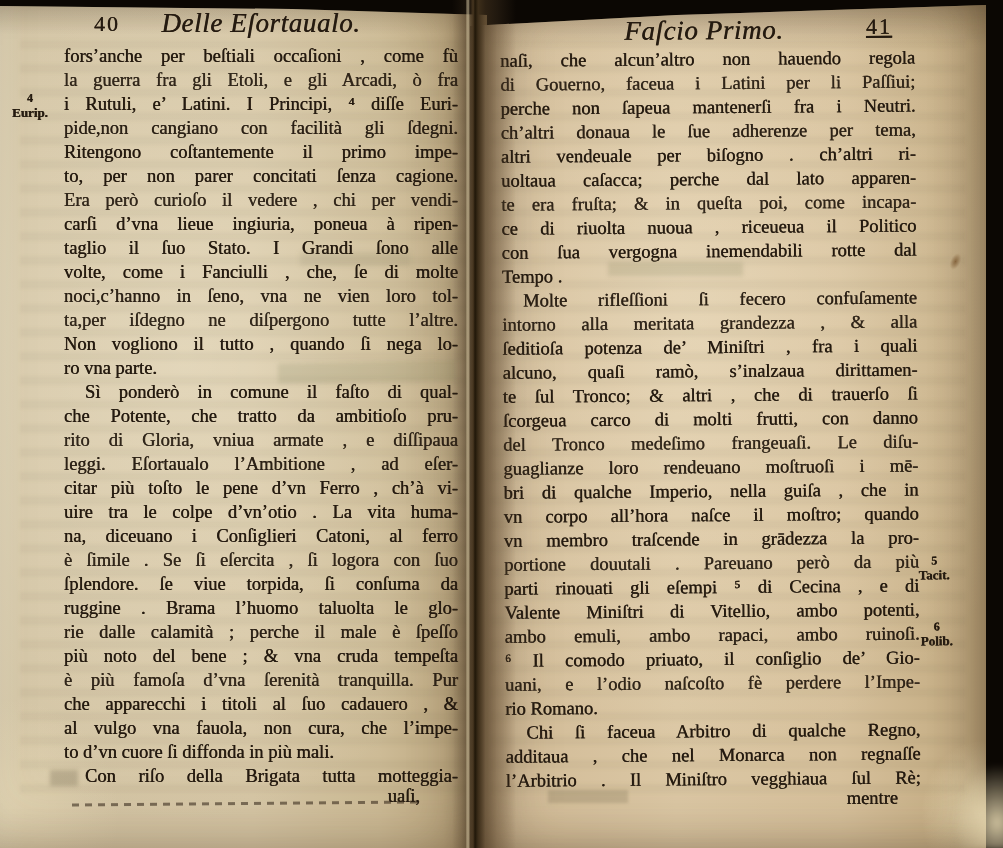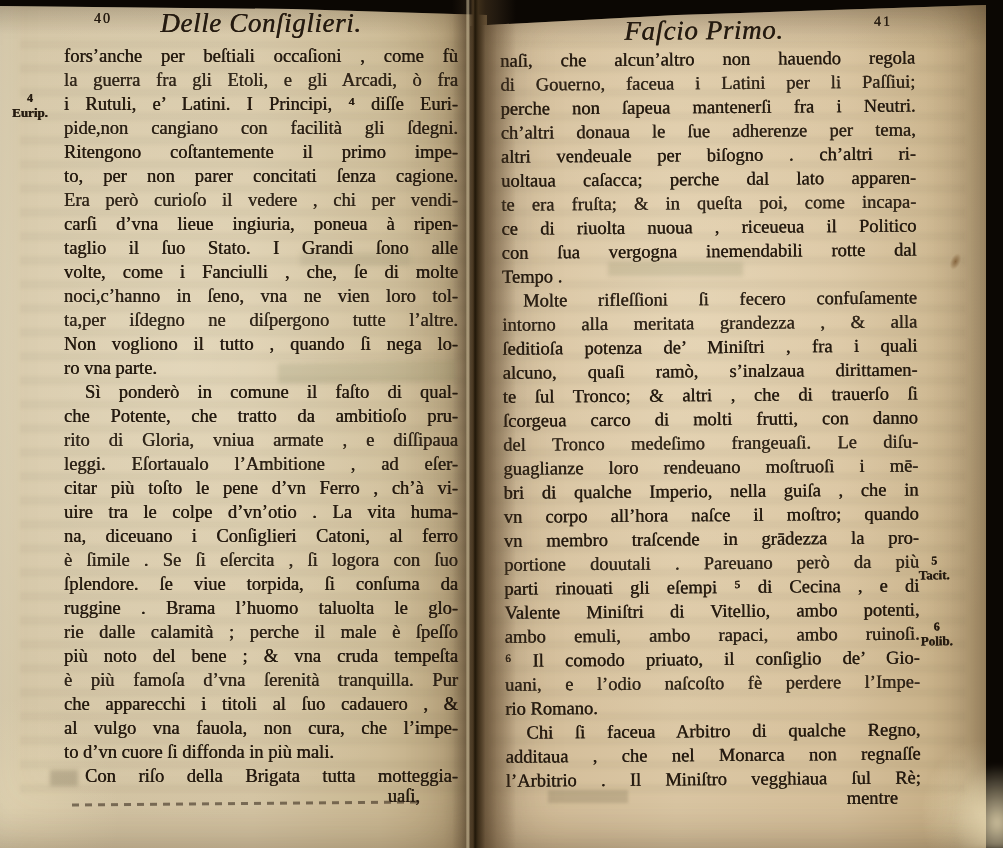--- a/index.html
+++ b/index.html
@@ -55,23 +55,23 @@
         rgba(96,74,48,.26) 70%,
         rgba(96,74,48,0) 100%);
   }
 
   
   .ink{color:#241a10;text-shadow:.35px 0 .25px rgba(40,28,16,.85), -.15px 0 .2px rgba(40,28,16,.4);}
   .header{position:absolute;height:36px;}
   .header-left{left:64px;top:8px;width:394px;}
   .header-right{left:33px;top:15px;width:408px;}
   .running-title{display:block;text-align:center;font-style:italic;font-size:27px;letter-spacing:.6px;}
-  .pagenum{position:absolute;top:3px;font-size:14px;letter-spacing:2px;}
+  .pagenum{position:absolute;top:3px;font-size:22px;letter-spacing:2px;}
   .pagenum-left{left:30px;}
-  .pagenum-right{right:16px;top:0;}
+  .pagenum-right{right:16px;top:0;text-decoration:underline;}
 
   .textblock{position:absolute;font-size:18.5px;line-height:24px;}
   .textblock-left{left:64px;top:44px;width:394px;}
   .textblock-right{left:33px;top:47px;width:415px;}
   .line{text-align:justify;text-align-last:justify;height:24px;}
   .line.end{text-align-last:left;}
   .line.indent{text-indent:21px;}
   .line:nth-child(5n+2){opacity:.93;}
   .line:nth-child(7n+4){opacity:.96;}
 
@@ -99,21 +99,21 @@
   .stain-left-bottom{left:50px;top:770px;width:28px;height:16px;background:rgba(70,58,38,.22);filter:blur(2px);}
 </style>
 </head>
 <body>
 
 <div class="scan">
 
   <div class="page page-left">
     <div class="header header-left">
       <span class="pagenum pagenum-left ink">40</span>
-      <span class="running-title ink">Delle Conſiglieri.</span>
+      <span class="running-title ink">Delle Eſortaualo.</span>
     </div>
 
     <div class="margin-note note-eurip ink">
       <span class="ref">4</span>
       <span class="lbl">Eurip.</span>
     </div>
 
     <div class="textblock textblock-left ink">
         <div class="line">fors’anche per beſtiali occaſioni , come fù</div>
         <div class="line">la guerra fra gli Etoli, e gli Arcadi, ò fra</div>

